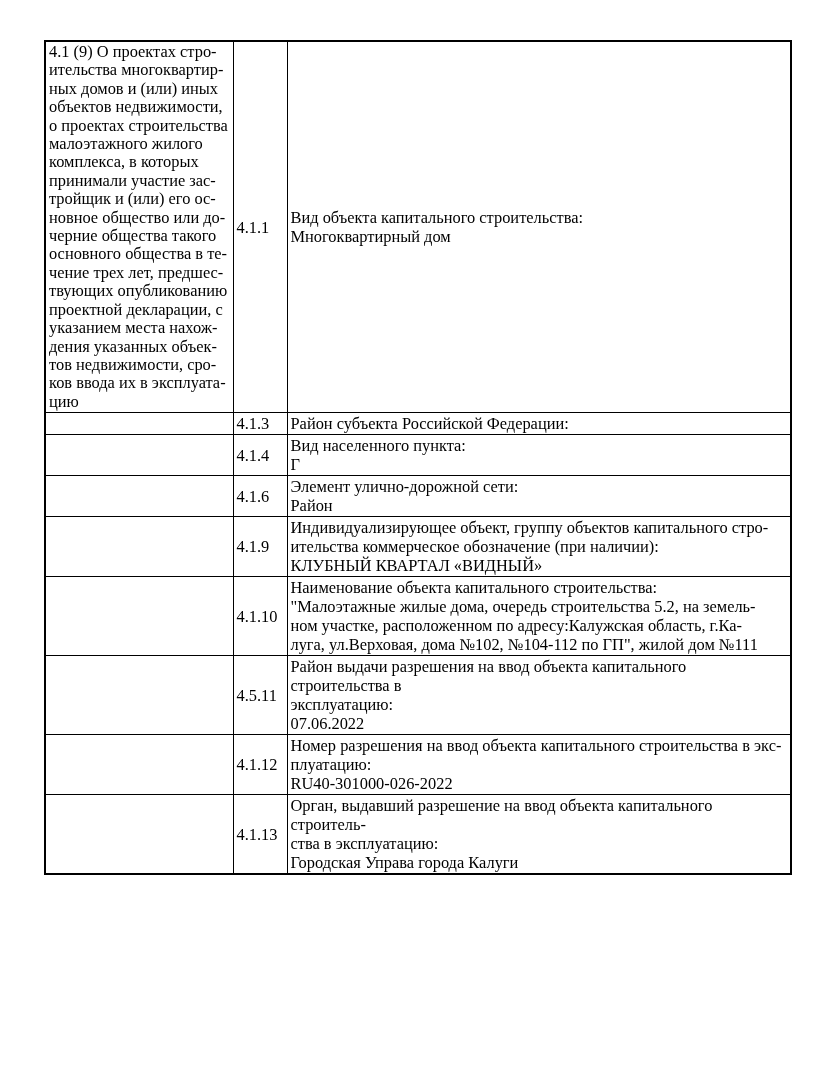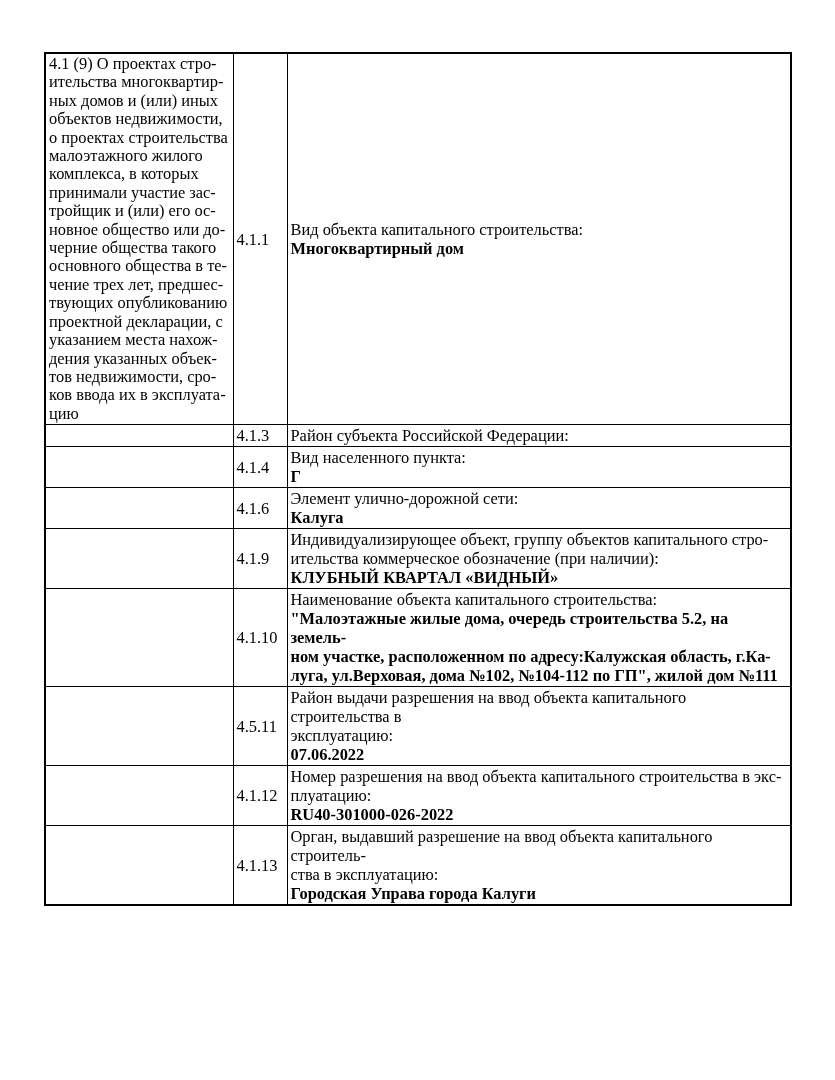--- a/index.html
+++ b/index.html
@@ -15,21 +15,21 @@
     color: #000000;
   }
   .page {
     position: absolute;
     inset: 0;
     background: #ffffff;
   }
   table.decl {
     position: absolute;
     left: 44px;
-    top: 52px;
+    top: 40px;
     width: 746px;
     border-collapse: collapse;
     table-layout: fixed;
     border: 2px solid #000000;
     font-size: 16.4px;
     line-height: 19px;
     color: #000000;
   }
   table.decl td {
     border: 1px solid #000000;
@@ -46,21 +46,21 @@
   td.num {
     padding-left: 4px;
   }
   td.content .label {
     white-space: pre-line;
   }
   td.content .value-line {
     white-space: pre-line;
   }
   td.content .value-line b {
-    font-weight: bold;
+    font-weight: normal;
   }
 </style>
 </head>
 <body>
 
 <div class="page">
   <table class="decl">
     <colgroup>
       <col style="width:188px">
       <col style="width:54px">
@@ -107,21 +107,21 @@
         <td class="content">
           <div class="label">Вид населенного пункта:</div>
           <div class="value-line"><b>Г</b></div>
         </td>
       </tr>
       <tr>
         <td class="desc"></td>
         <td class="num">4.1.6</td>
         <td class="content">
           <div class="label">Элемент улично-дорожной сети:</div>
-          <div class="value-line"><b>Калуга</b></div>
+          <div class="value-line"><b>Район</b></div>
         </td>
       </tr>
       <tr>
         <td class="desc"></td>
         <td class="num">4.1.9</td>
         <td class="content">
           <div class="label">Индивидуализирующее объект, группу объектов капитального стро-
 ительства коммерческое обозначение (при наличии):</div>
           <div class="value-line"><b>КЛУБНЫЙ КВАРТАЛ «ВИДНЫЙ»</b></div>
         </td>

